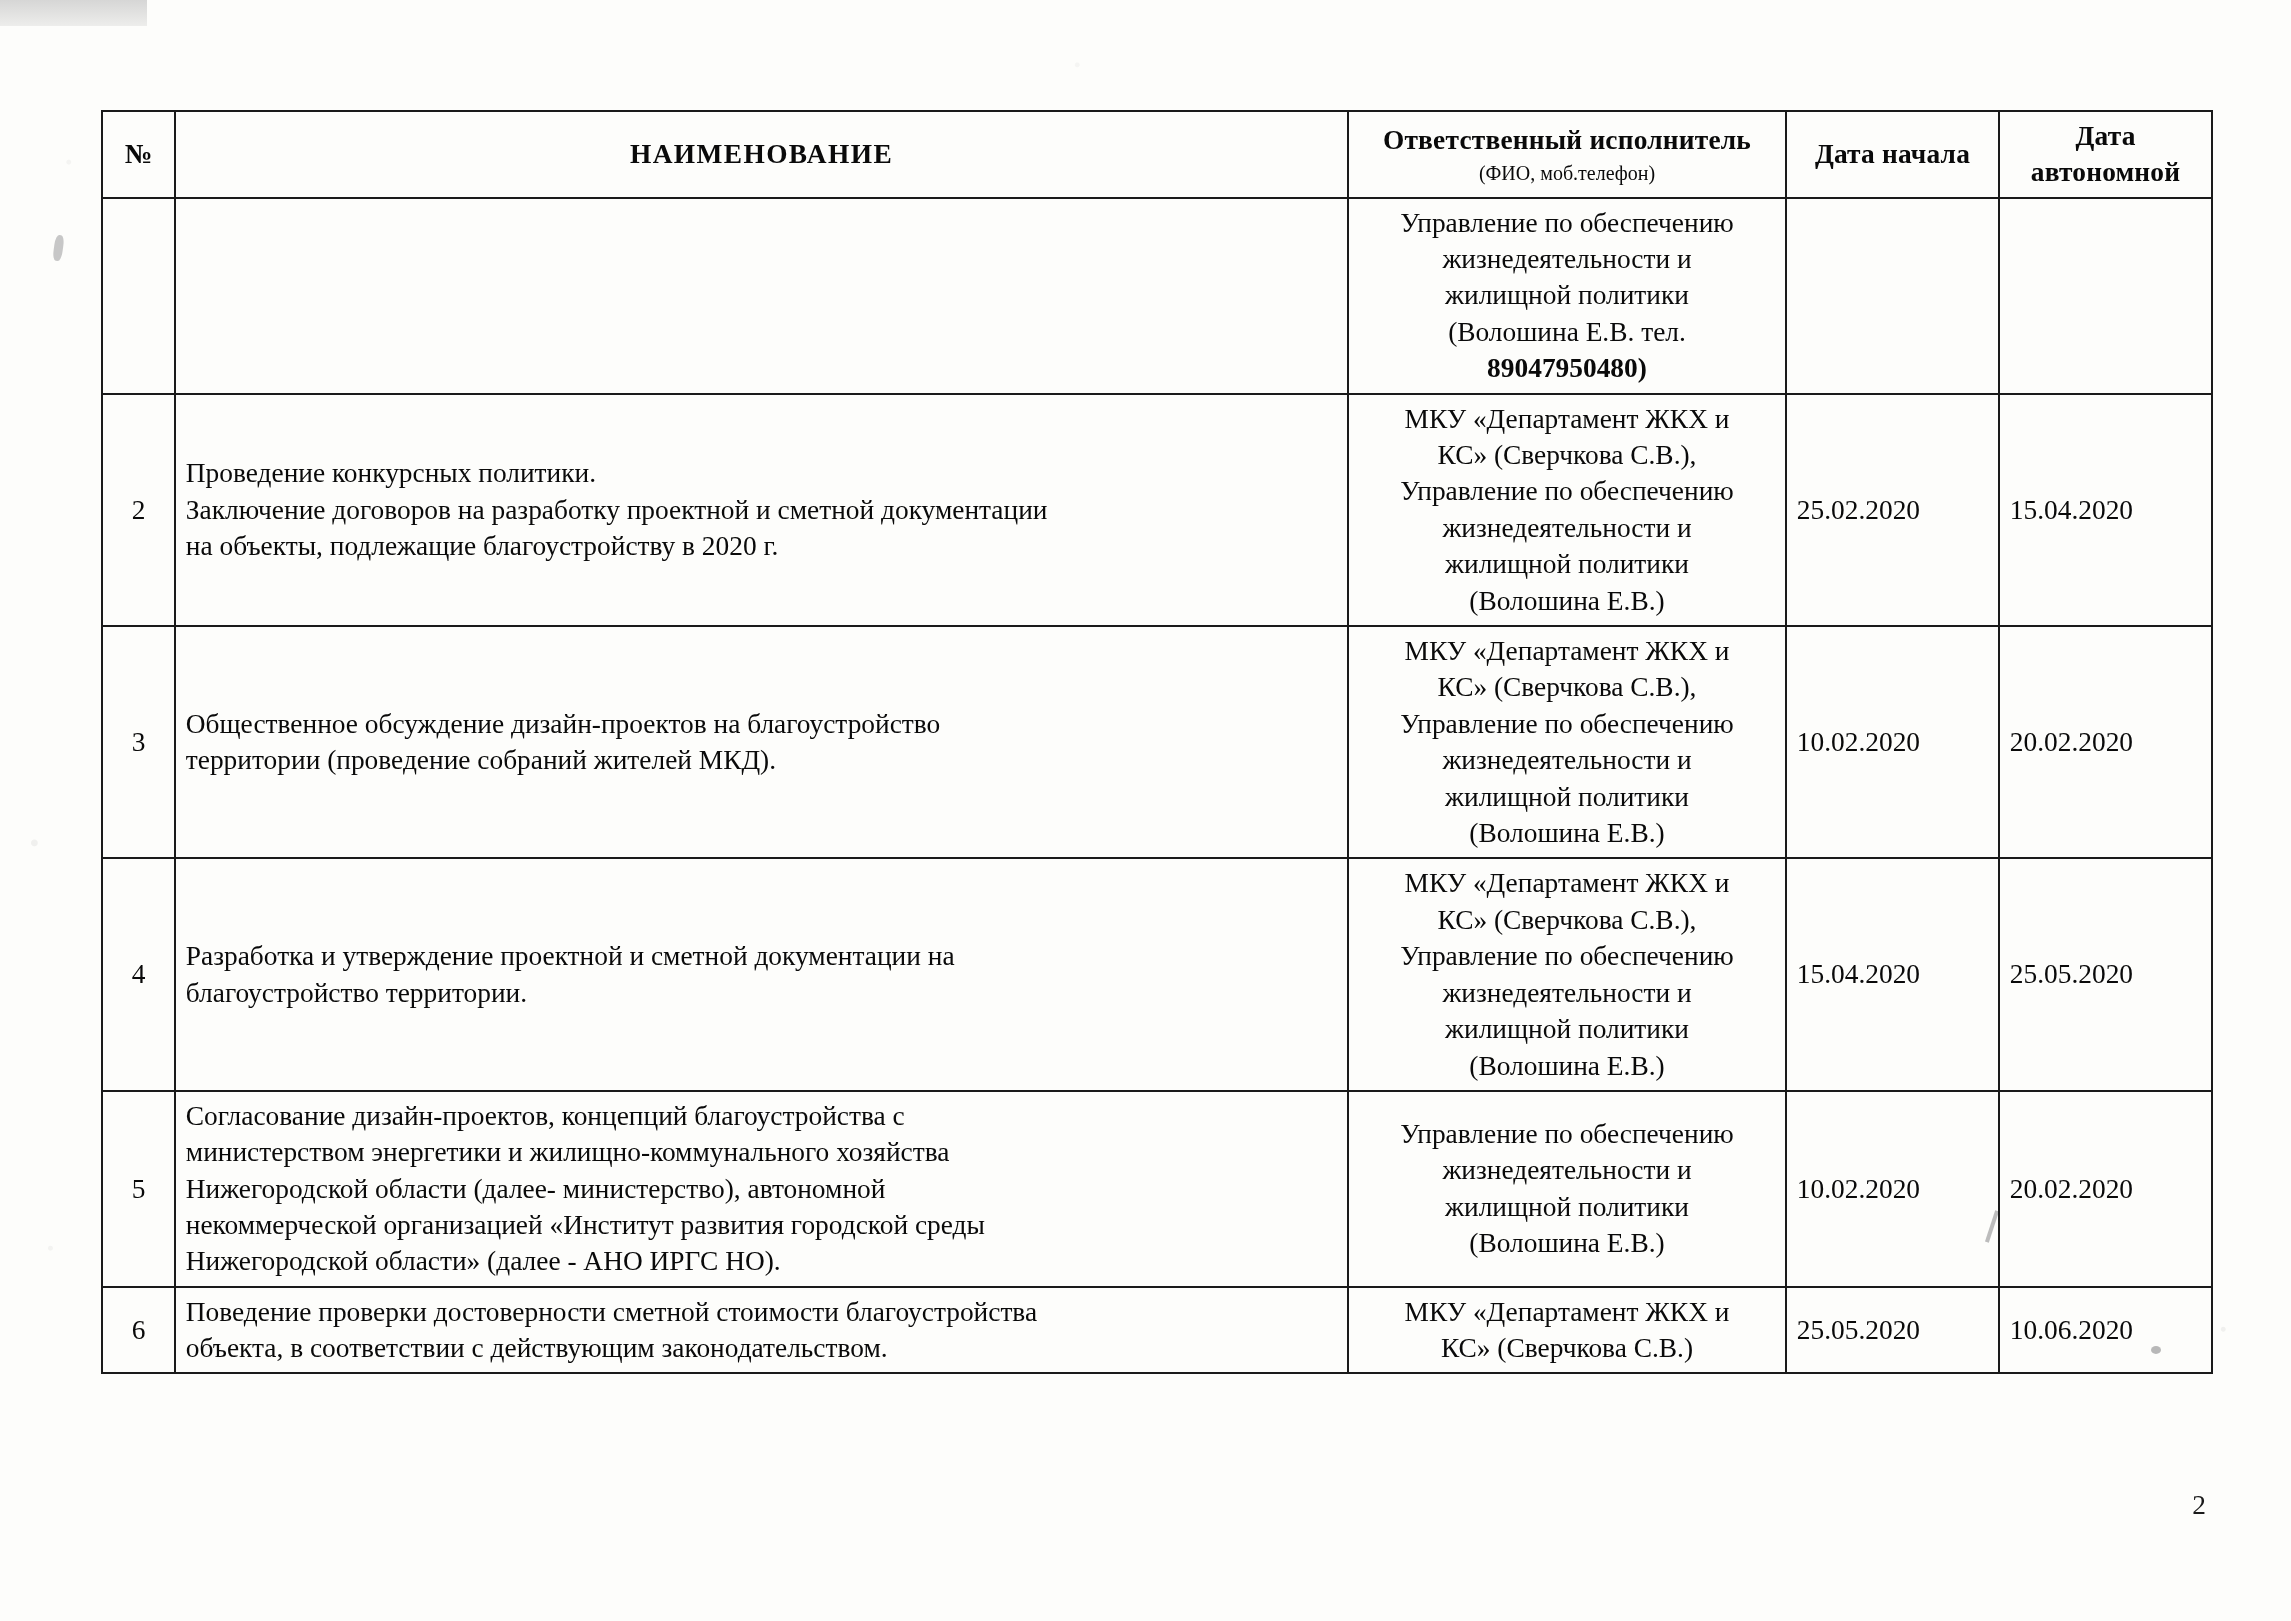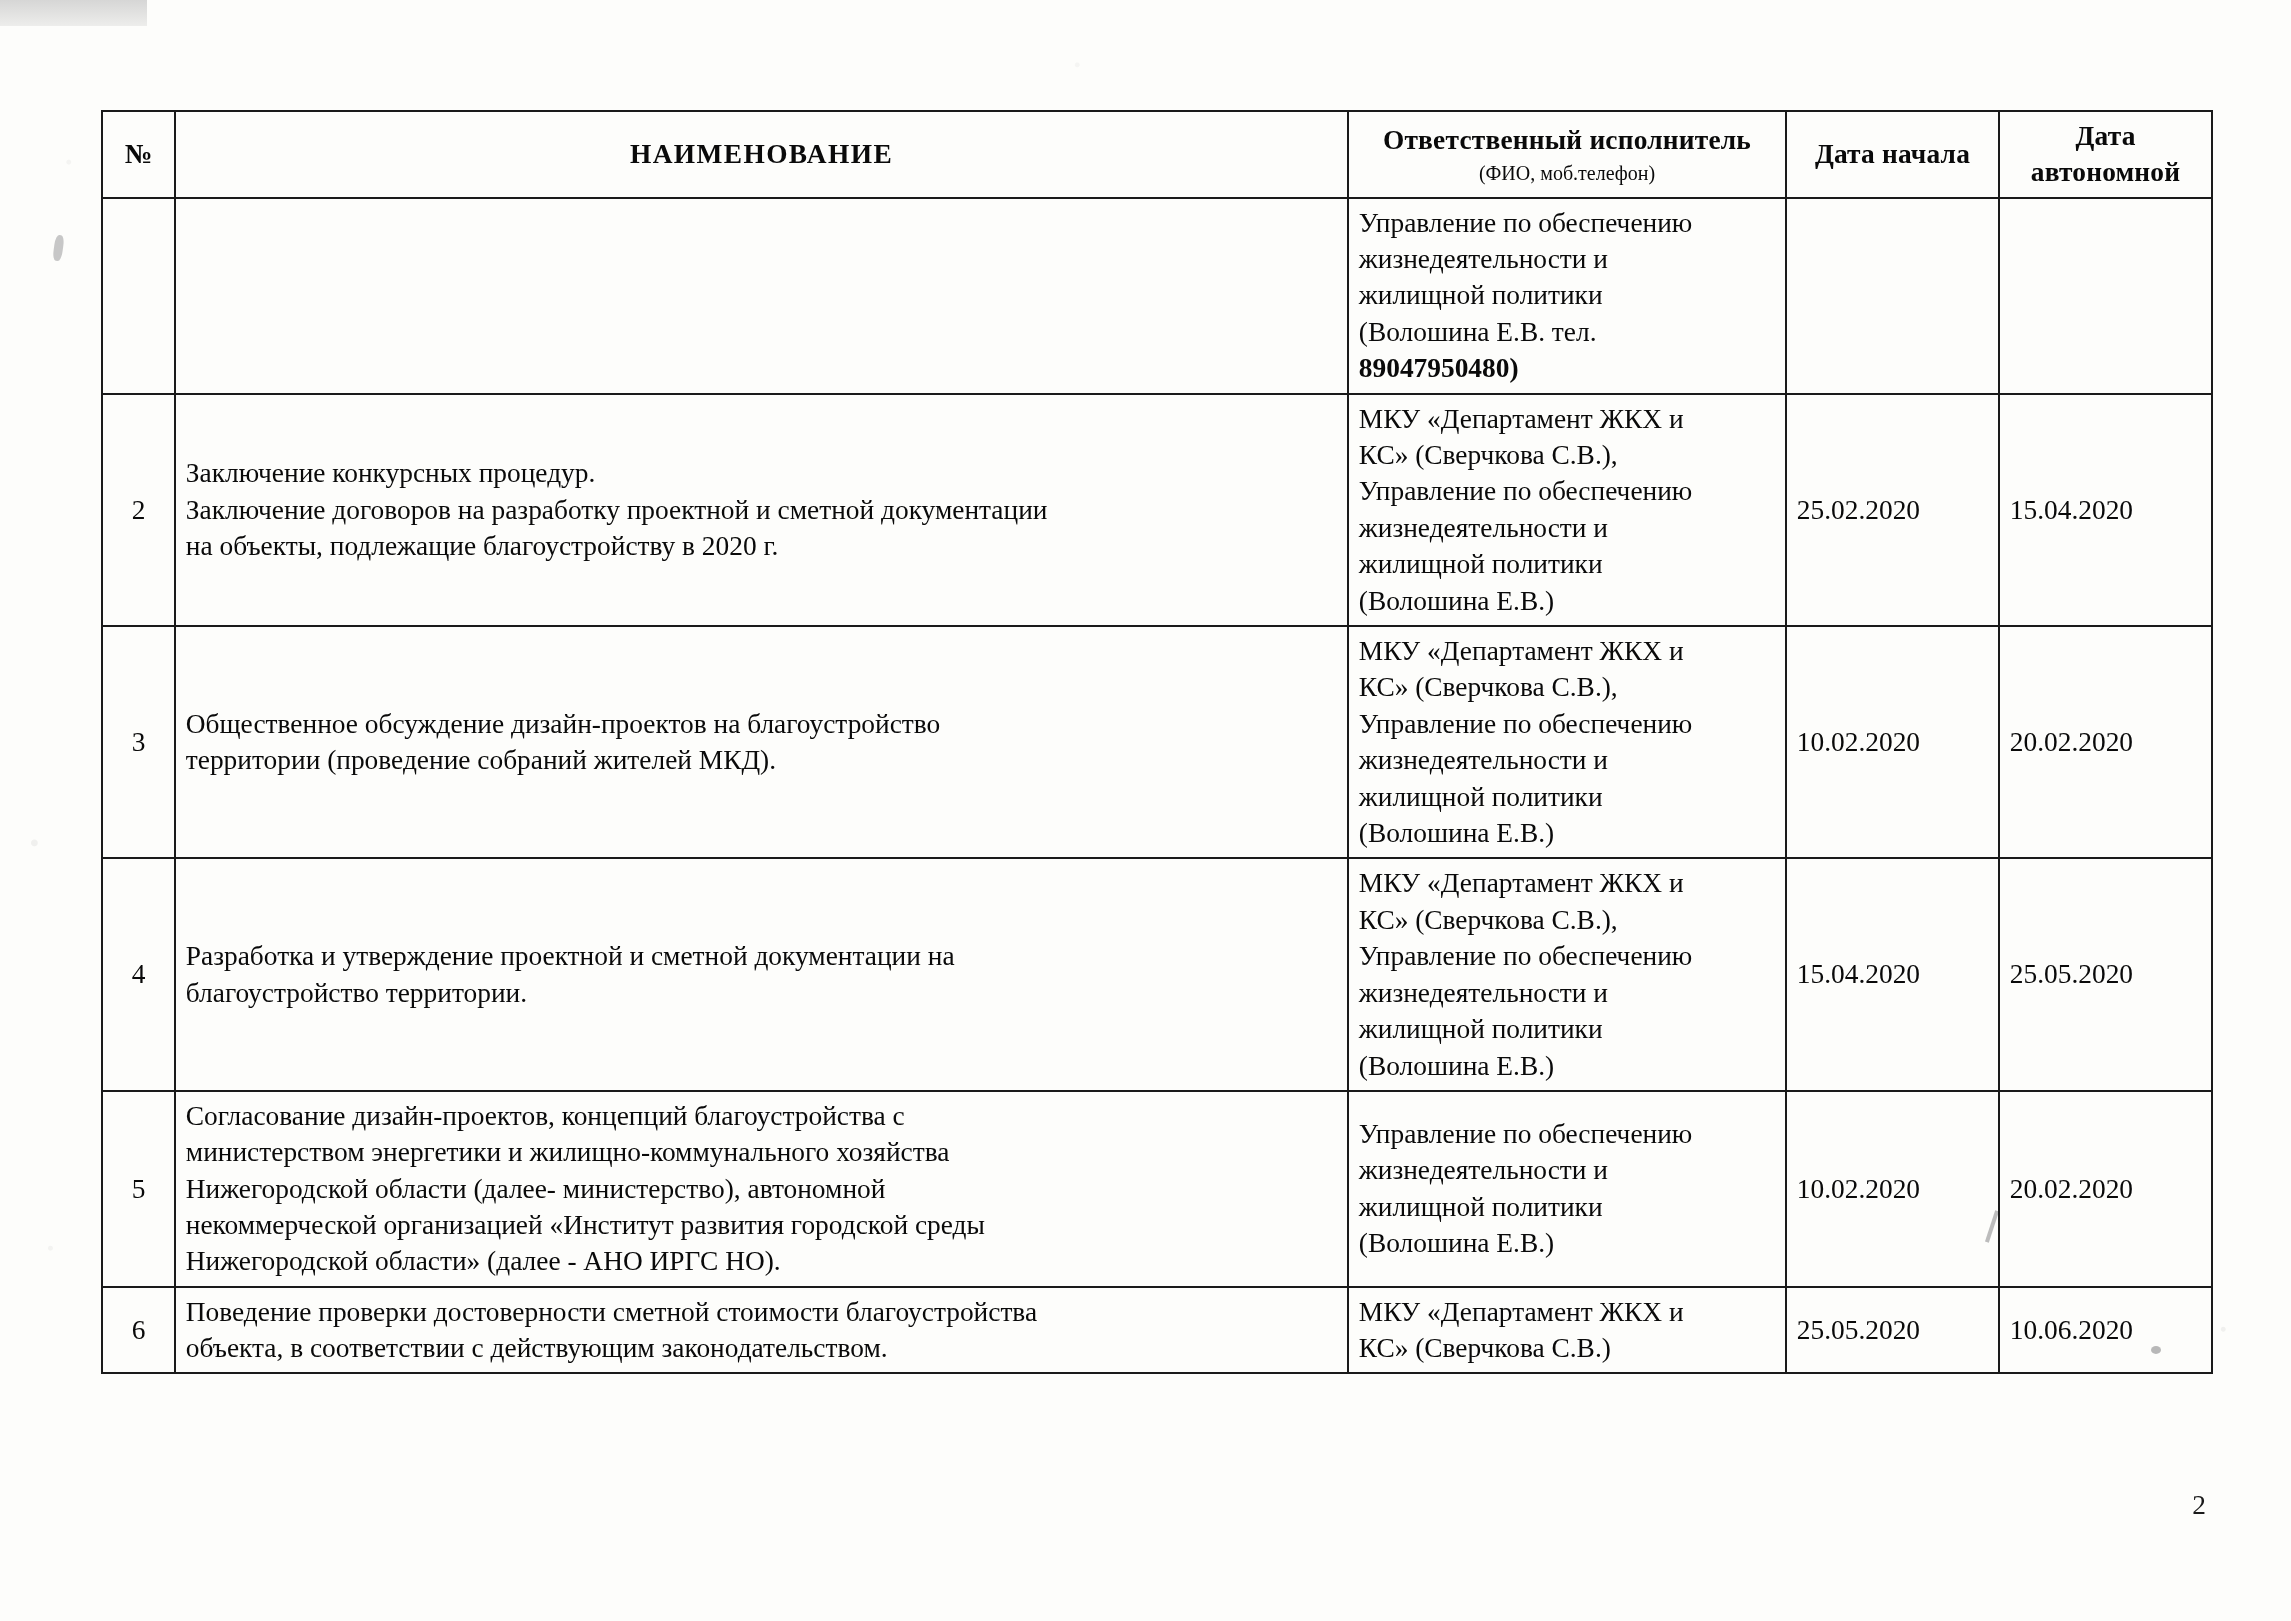--- a/index.html
+++ b/index.html
@@ -81,20 +81,21 @@
   td.num {
     text-align: center;
     font-size: 29px;
   }
   td.name {
     text-align: left;
     padding-left: 17.6px;
     padding-right: 13.7px;
   }
   td.resp {
+    text-align: center;
     padding: 7.8px 5.9px;
   }
   td.date {
     text-align: left;
     font-size: 28px;
     white-space: nowrap;
   }
   td.resp .bold-phone { font-weight: bold; }
   .page-number {
     position: absolute;
@@ -172,21 +173,21 @@
             <div>(Волошина Е.В. тел.</div>
             <div class="bold-phone">89047950480)</div>
           </td>
           <td class="date"></td>
           <td class="date"></td>
         </tr>
 
         <tr>
           <td class="num">2</td>
           <td class="name">
-            <div>Заключение конкурсных процедур.</div>
+            <div>Проведение конкурсных политики.</div>
             <div>Заключение договоров на разработку проектной и сметной документации</div>
             <div>на объекты, подлежащие благоустройству в 2020 г.</div>
           </td>
           <td class="resp">
             <div>МКУ «Департамент ЖКХ и</div>
             <div>КС» (Сверчкова С.В.),</div>
             <div>Управление по обеспечению</div>
             <div>жизнедеятельности и</div>
             <div>жилищной политики</div>
             <div>(Волошина Е.В.)</div>

